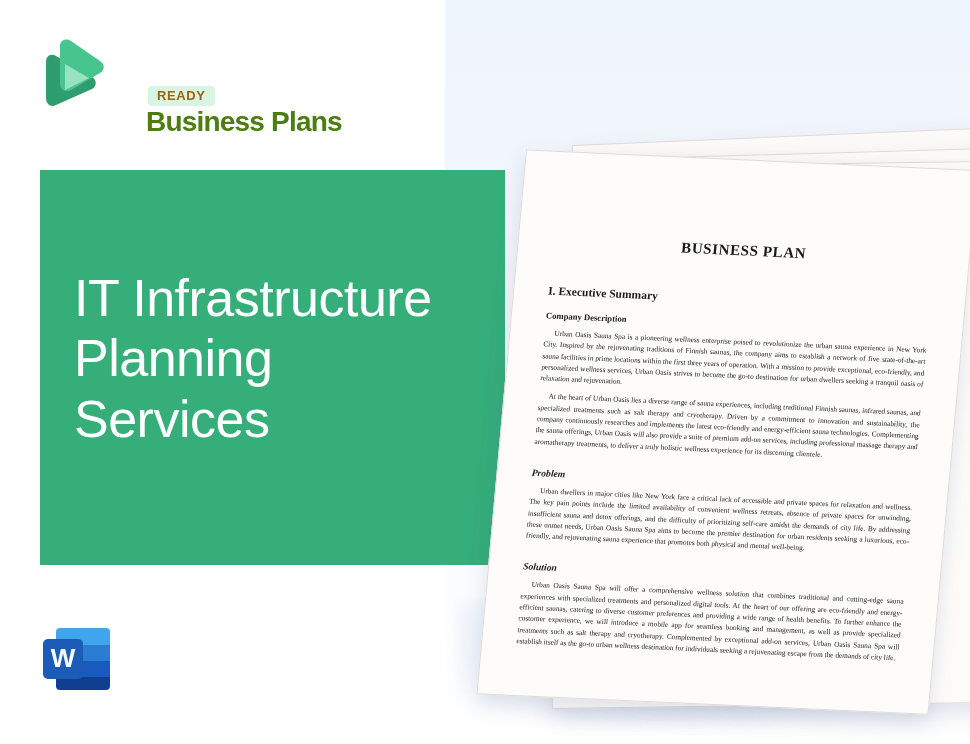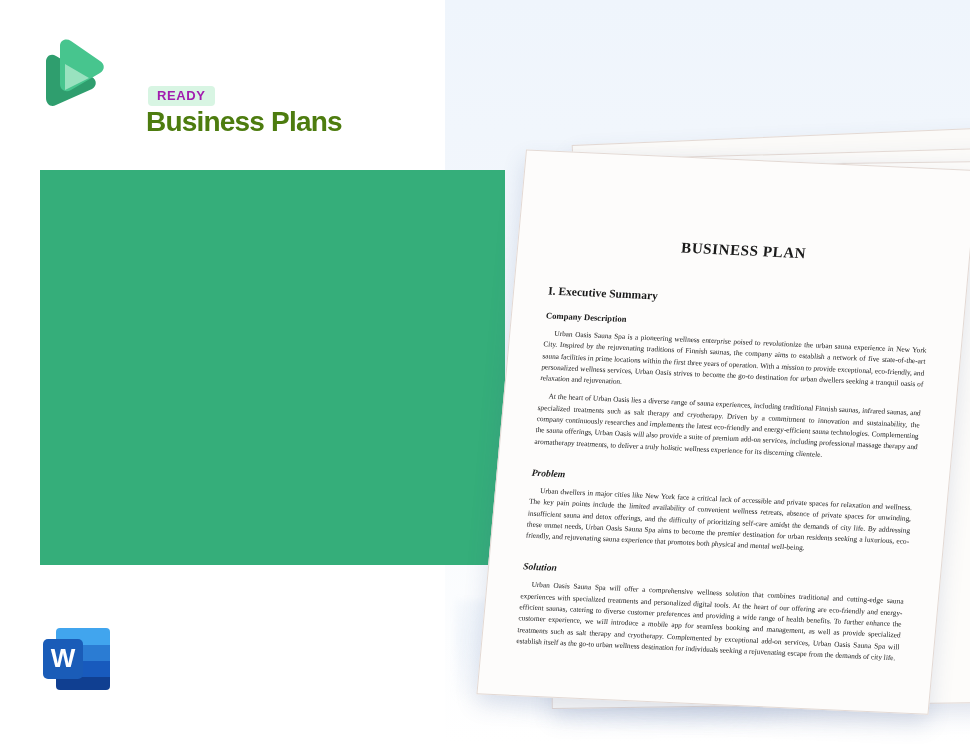--- a/index.html
+++ b/index.html
@@ -44,21 +44,21 @@
   }
   .logo-mark {
     position: absolute;
     left: 0; top: 2px;
     width: 64px; height: 70px;
   }
   .badge-ready {
     position: absolute;
     left: 108px; top: 50px;
     background: #d8f5e3;
-    color: #a21caf;
+    color: #a16207;
     font-size: 13px;
     font-weight: 700;
     letter-spacing: 0.6px;
     padding: 3px 9px 4px 9px;
     border-radius: 4px;
     line-height: 1;
     text-align: center;
   }
   .wordmark {
     position: absolute;
@@ -212,20 +212,23 @@
         <path d="M6 24 C6 18 11 15 16 18 L52 39 C57 42 57 48 52 51 L16 67 C11 70 6 66 6 60 Z" fill="#2f9e6e"></path>
         <path d="M20 8 C20 2 26 0 31 3 L60 23 C65 26 65 32 60 35 L31 52 C26 55 20 52 20 46 Z" fill="#47c58e"></path>
         <path d="M25 26 L49 40 L25 52 Z" fill="#a8e6c8" opacity="0.85"></path>
       </svg>
     </div>
     <div class="badge-ready">READY</div>
     <div class="wordmark">Business Plans</div>
   </div>
 
   <div class="green-panel"></div>
+  <div class="panel-title">IT Infrastructure
+Planning
+Services</div>
 
   <div class="stack-shadow"></div>
 
   <div class="paper-stack">
 
     <div class="sheet sheet-back2"></div>
     <div class="sheet sheet-back1"></div>
 
     <div class="sheet sheet-mid">
       <div class="sheet-back-text">Urban Oasis Sauna Spa is a pioneering wellness enterprise poised to revolutionize the urban sauna experience in New York City. Inspired by the rejuvenating traditions of Finnish saunas, the company aims to establish a network of five state-of-the-art sauna facilities in prime locations within the first three years of operation. With a mission to provide exceptional, eco-friendly, and personalized wellness services, Urban Oasis strives to become the go-to destination for urban dwellers seeking a tranquil oasis of relaxation and rejuvenation.</div>

